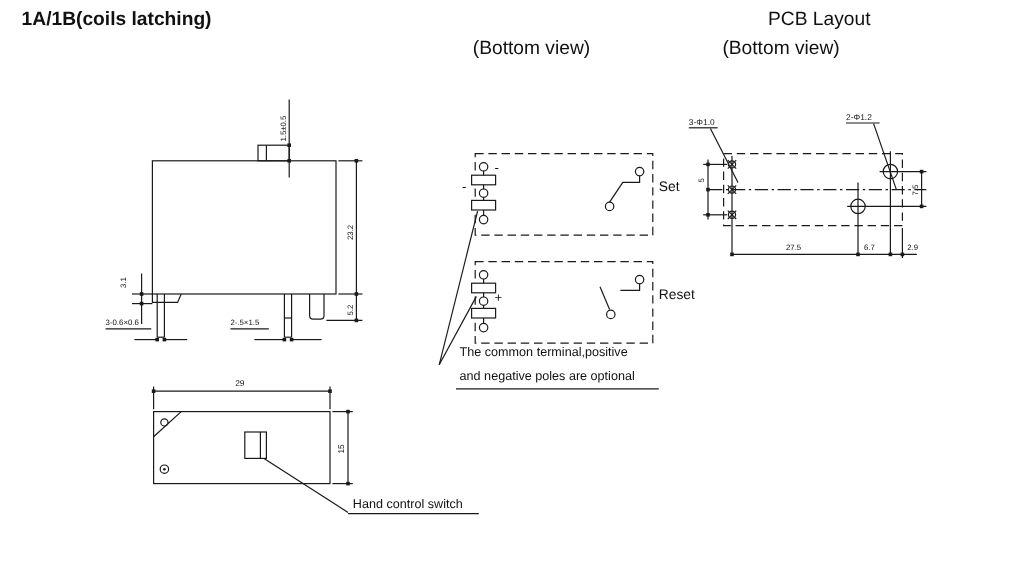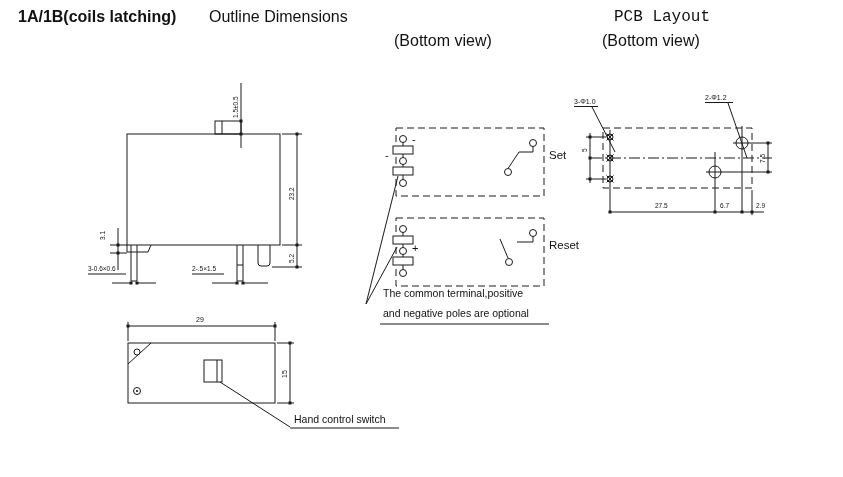--- a/index.html
+++ b/index.html
@@ -18,23 +18,22 @@
   .notetxt{font-size:10.5px;}
   .bigtxt{font-size:11.5px;}
   .signtxt{font-size:11px;}
 </style>
 </head>
 <body>
 
 <div class="page">
 
   <div class="hdr-item hdr-model" style="left:18px;top:8px;">1A/1B(coils latching)</div>
-  <div class="hdr-item" style="left:209px;top:8px;">Outline Dimensions</div>
   <div class="hdr-item" style="left:394px;top:32px;">(Bottom view)</div>
-  <div class="hdr-item" style="left:614px;top:8px;font-family:Liberation Mono, monospace;">PCB Layout</div>
+  <div class="hdr-item" style="left:640px;top:8px;">PCB Layout</div>
   <div class="hdr-item" style="left:602px;top:32px;">(Bottom view)</div>
 
   <svg width="843" height="477" viewBox="0 0 843 477">
 
     <g>
       <rect x="127" y="134" width="153" height="111"></rect>
       <rect x="215" y="121" width="26" height="13"></rect>
       <line x1="222" y1="121" x2="222" y2="134"></line>
       <path d="M127 245 v7 h21 l3 -7"></path>
 

